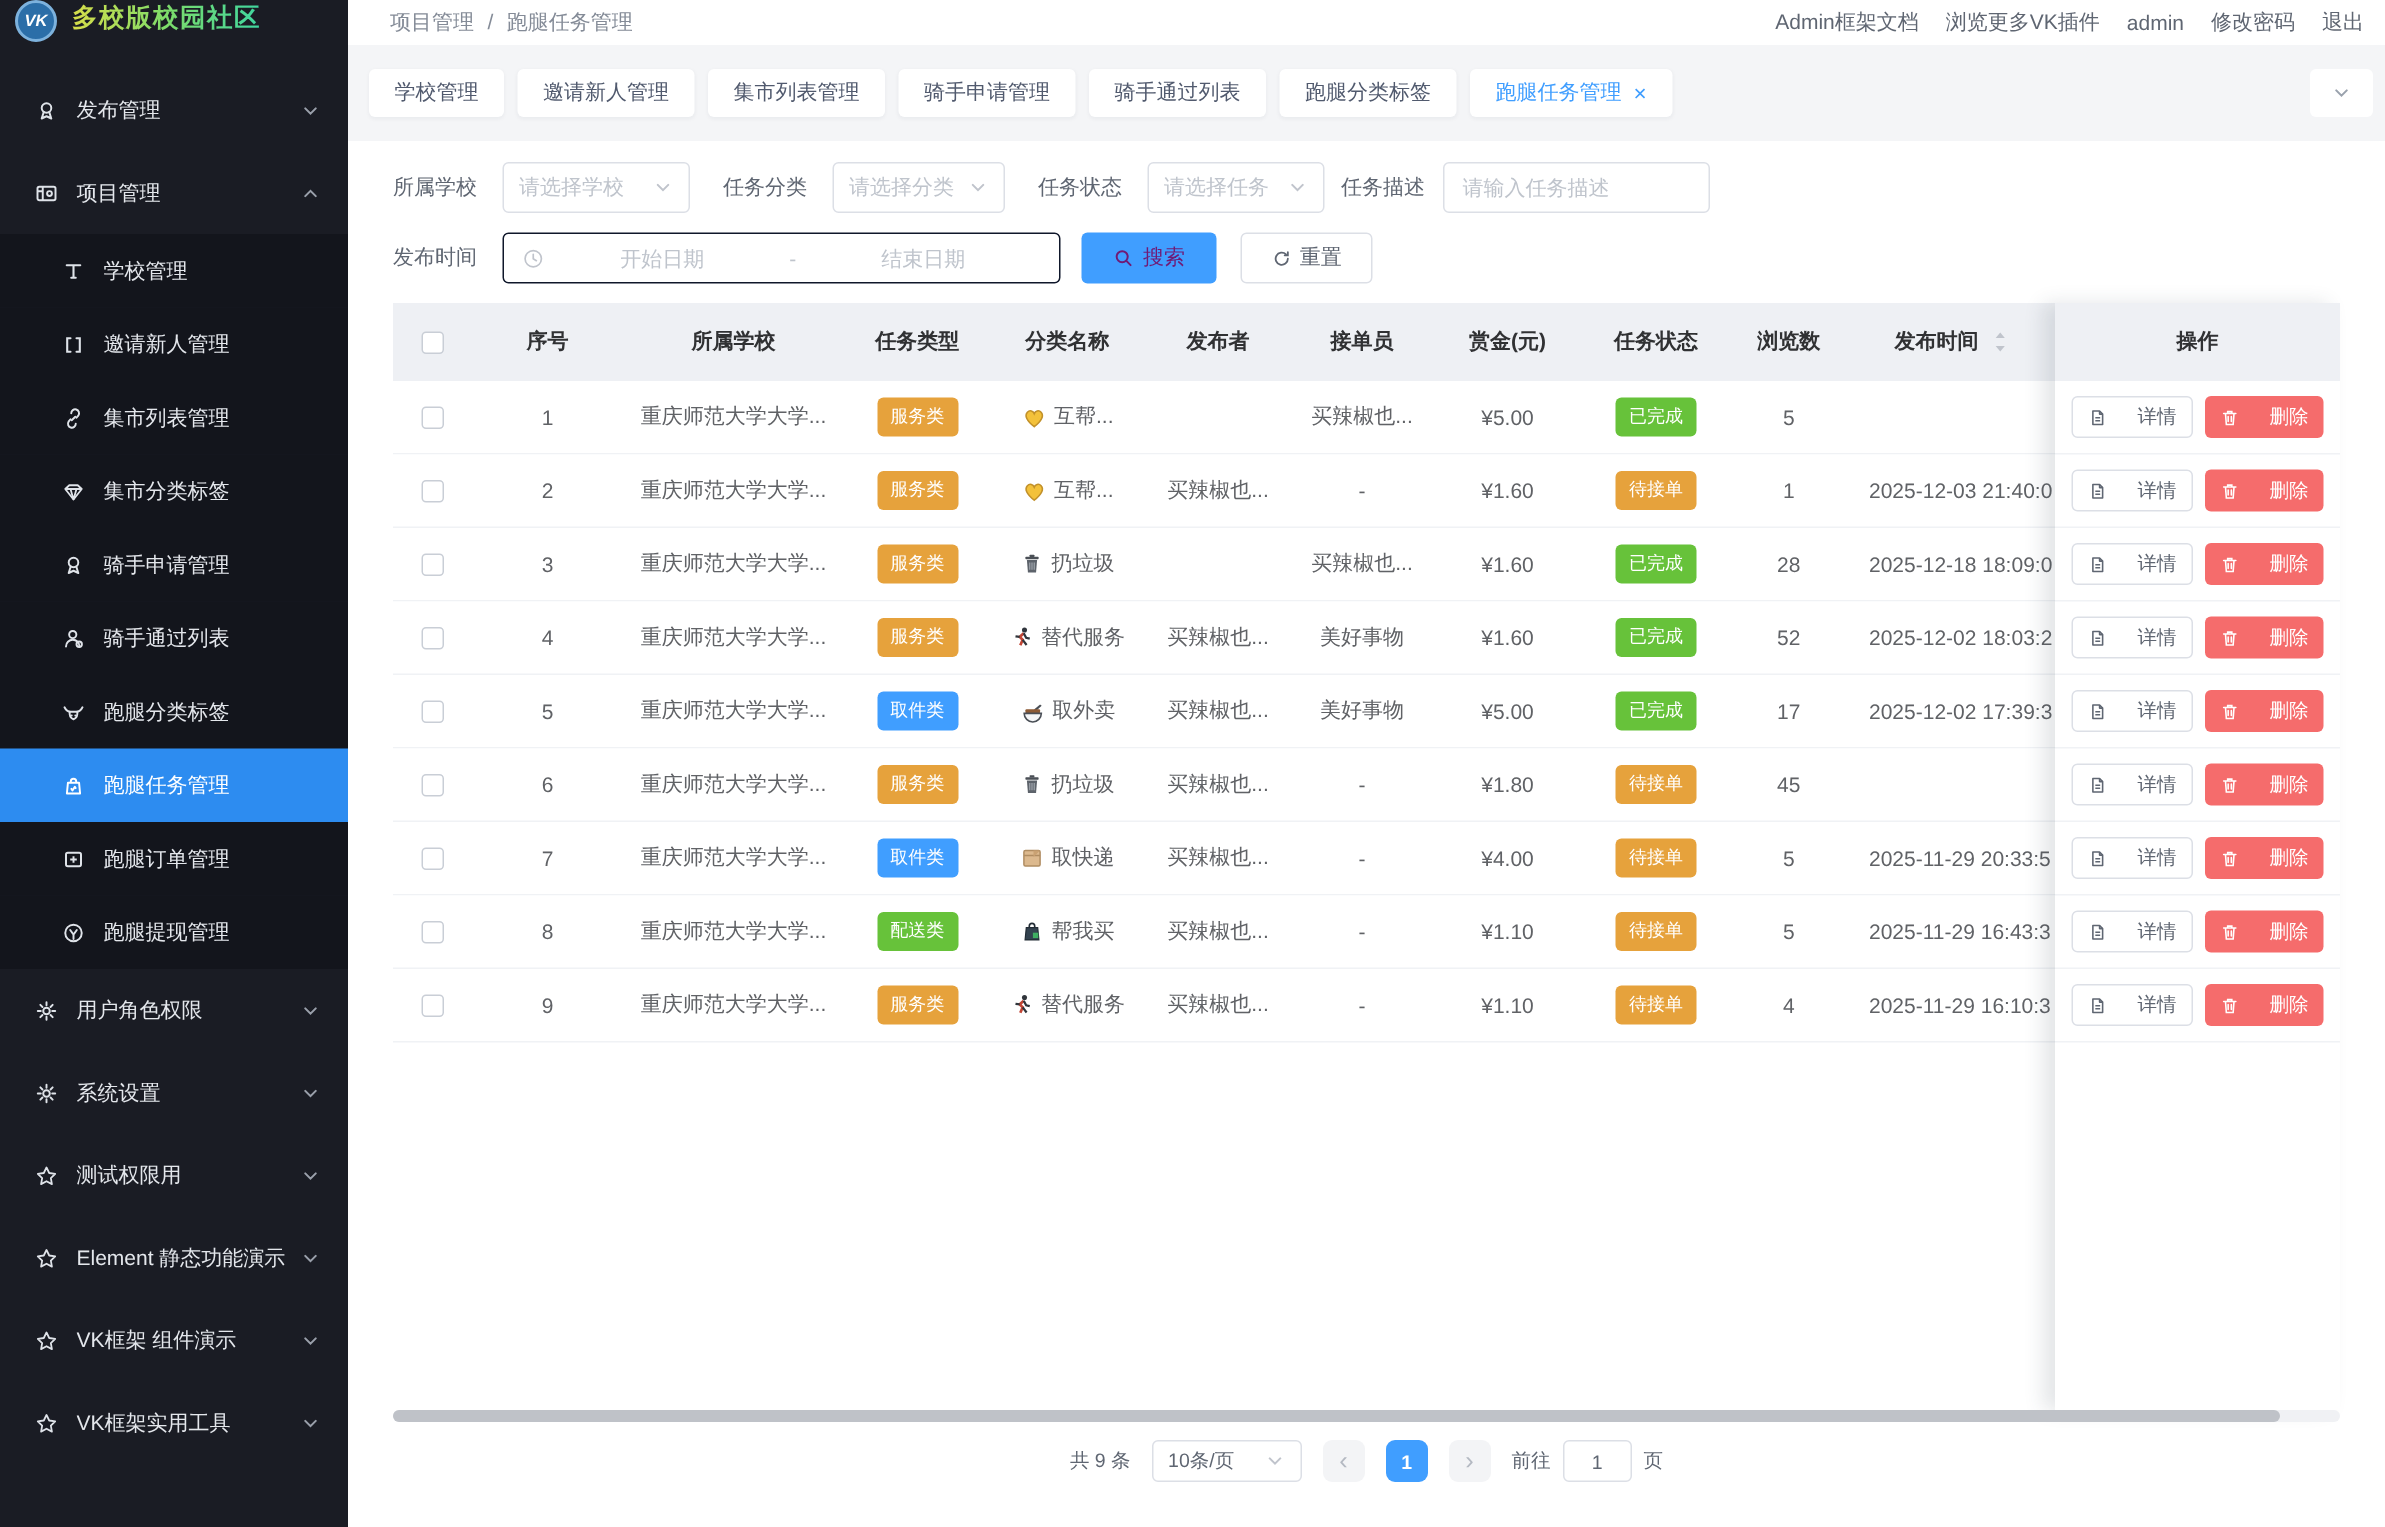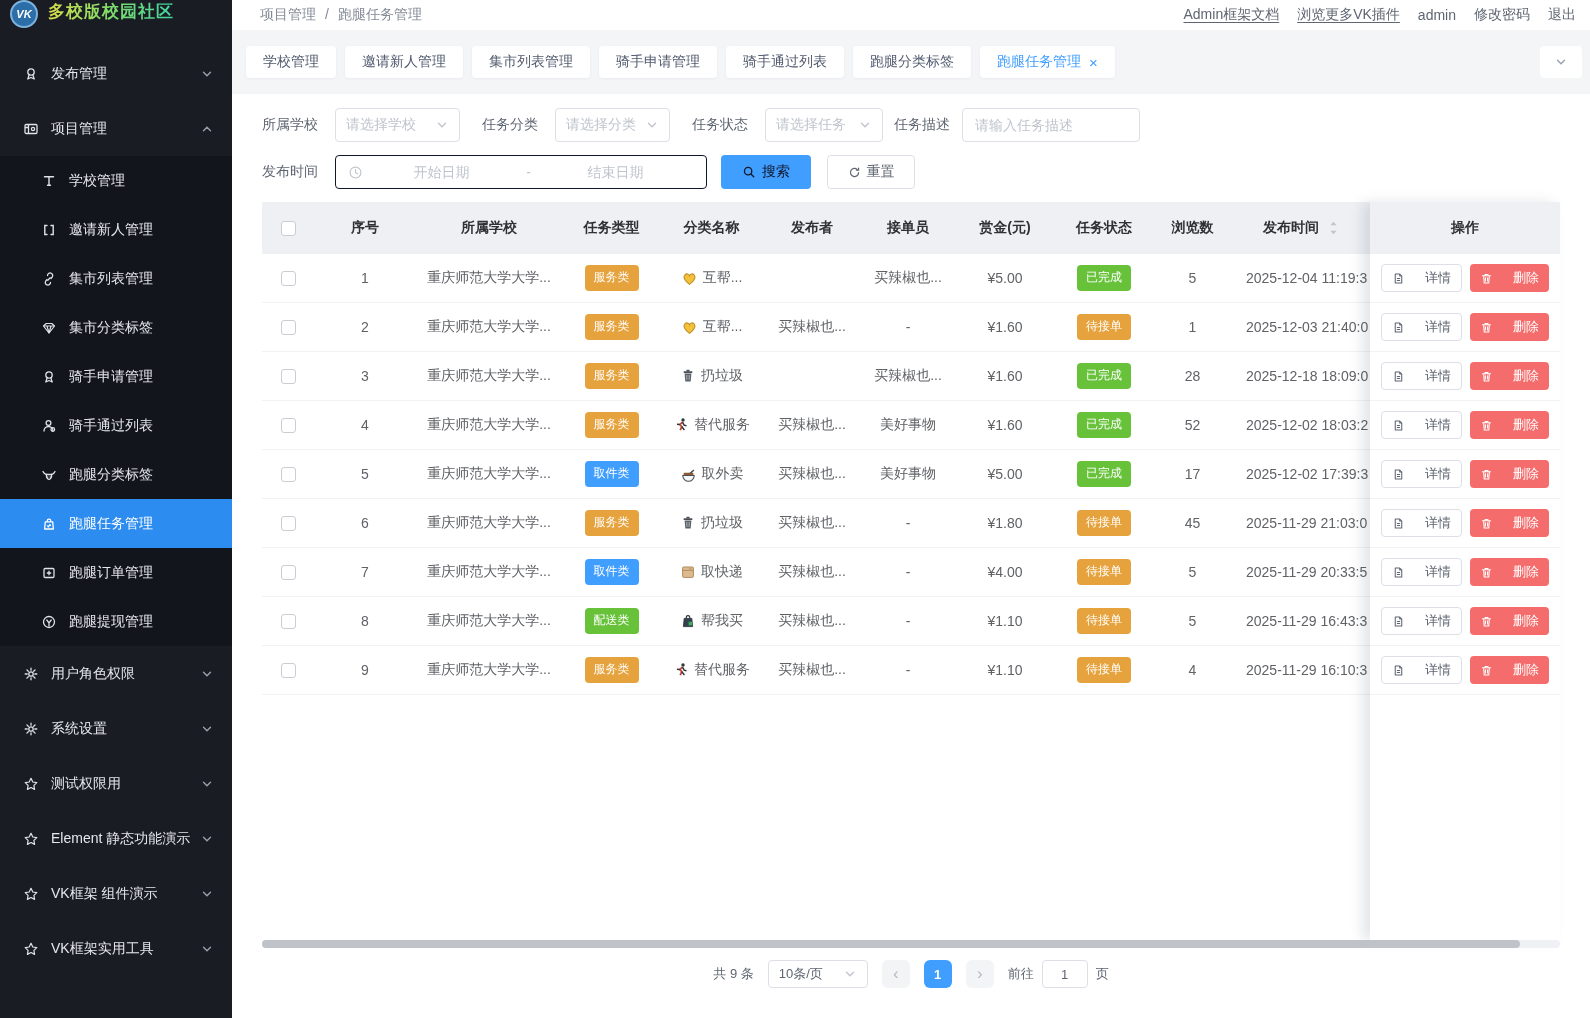--- a/index.html
+++ b/index.html
@@ -21,21 +21,21 @@
   .menu-item.active .mi-icon { color:#fff; }
   .mi-label { flex:1; white-space:nowrap; overflow:hidden; }
   .mi-chevron { color:#9aa0ab; display:flex; }
 
   
   .main { flex:1; display:flex; flex-direction:column; min-width:0; }
   .topbar { height:30px; display:flex; align-items:center; padding:0 14px; font-size:14px; }
   .collapse-btn { color:#5f6672; margin-right:14px; display:flex; cursor:pointer; }
   .breadcrumb { display:flex; gap:9px; color:#848b97; }
   .top-right { margin-left:auto; display:flex; align-items:center; gap:18px; color:#5f6672; }
-  .top-link { text-decoration:underline; text-underline-offset:3px; cursor:pointer; }
+  .top-link { text-underline-offset:3px; cursor:pointer; }
   .top-plain { cursor:pointer; }
 
   .tabbar { height:64px; background:#f4f5f7; display:flex; gap:9px; padding:16px 60px 0 14px; position:relative; }
   .tab { height:32px; padding:0 17px; background:#fff; border-radius:4px; display:flex; align-items:center;
     font-size:14px; color:#515a6e; box-shadow:0 1px 3px rgba(25,35,60,.05); cursor:pointer; white-space:nowrap; }
   .tab.active { color:#409eff; }
   .tab-close { margin-left:8px; font-size:15px; color:#409eff; line-height:1; }
   .tab-more { position:absolute; right:8px; top:16px; width:42px; height:32px; background:#fff; border-radius:4px;
     display:flex; align-items:center; justify-content:center; color:#9aa2ad; cursor:pointer; }
 
@@ -49,21 +49,21 @@
   .sel-caret { color:#c0c4cc; display:flex; }
   .text-input { height:34px; border:1px solid #dcdfe6; border-radius:4px; padding:0 12px; font-size:14px;
     color:#606266; font-family:inherit; outline:none; }
   input::placeholder { color:#bfc4cc; }
   .date-range { width:372px; height:34px; border:1px solid #0f172a; border-radius:4px; display:flex; align-items:center;
     padding:0 12px; color:#c0c4cc; margin-right:14px; }
   .date-range input { border:none; outline:none; flex:1; text-align:center; font-size:14px; font-family:inherit; min-width:0; }
   .range-sep { padding:0 6px; color:#bfc4cc; }
   .btn { height:34px; border-radius:4px; display:flex; align-items:center; justify-content:center; gap:6px;
     font-size:14px; cursor:pointer; border:none; font-family:inherit; }
-  .btn-search { width:90px; background:#409eff; color:#0f172a; margin-right:16px; }
+  .btn-search { width:90px; background:#409eff; color:#701a75; margin-right:16px; }
   .btn-reset { width:88px; background:#fff; border:1px solid #dcdfe6; color:#5f6672; }
 
   
   .table-wrap { position:relative; height:738px; margin-top:8px; }
   .t-main { width:1108px; }
   .t-header { display:flex; height:52px; background:#eef0f4; align-items:center; color:#303133; font-weight:bold; }
   .t-row { display:flex; height:49px; align-items:center; border-bottom:1px solid #f0f2f5; background:#fff; }
   .t-cell { display:flex; align-items:center; justify-content:center; overflow:hidden; white-space:nowrap;
     flex-shrink:0; height:100%; gap:5px; }
   .t-cell.left { justify-content:flex-start; padding-left:14px; }
@@ -489,21 +489,20 @@
                   </span>
                   <span>互帮...</span>
                 </div>
                 <div class="t-cell" style="width: 98px;"></div>
                 <div class="t-cell" style="width: 94px;">买辣椒也...</div>
                 <div class="t-cell" style="width: 100px;">¥5.00</div>
                 <div class="t-cell" style="width: 98px;">
                   <span class="tag success">已完成</span>
                 </div>
                 <div class="t-cell" style="width: 79px;">5</div>
-                <div class="t-cell left" style="width: 138px;">2025-12-04 11:19:3</div>
               </div>
               <div class="t-row">
                 <div class="t-cell" style="width: 53px;">
                   <span class="cb"></span>
                 </div>
                 <div class="t-cell" style="width: 100px;">2</div>
                 <div class="t-cell" style="width: 148px;">重庆师范大学大学...</div>
                 <div class="t-cell" style="width: 97px;">
                   <span class="tag warning">服务类</span>
                 </div>
@@ -629,21 +628,20 @@
                   </span>
                   <span>扔垃圾</span>
                 </div>
                 <div class="t-cell" style="width: 98px;">买辣椒也...</div>
                 <div class="t-cell" style="width: 94px;">-</div>
                 <div class="t-cell" style="width: 100px;">¥1.80</div>
                 <div class="t-cell" style="width: 98px;">
                   <span class="tag warning">待接单</span>
                 </div>
                 <div class="t-cell" style="width: 79px;">45</div>
-                <div class="t-cell left" style="width: 138px;">2025-11-29 21:03:0</div>
               </div>
               <div class="t-row">
                 <div class="t-cell" style="width: 53px;">
                   <span class="cb"></span>
                 </div>
                 <div class="t-cell" style="width: 100px;">7</div>
                 <div class="t-cell" style="width: 148px;">重庆师范大学大学...</div>
                 <div class="t-cell" style="width: 97px;">
                   <span class="tag primary">取件类</span>
                 </div>

